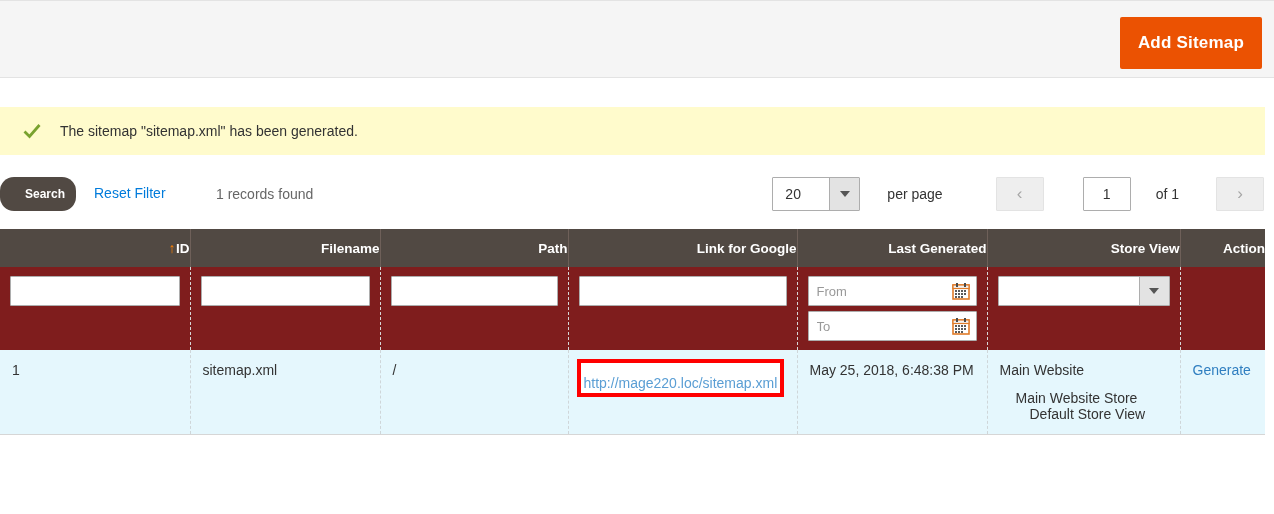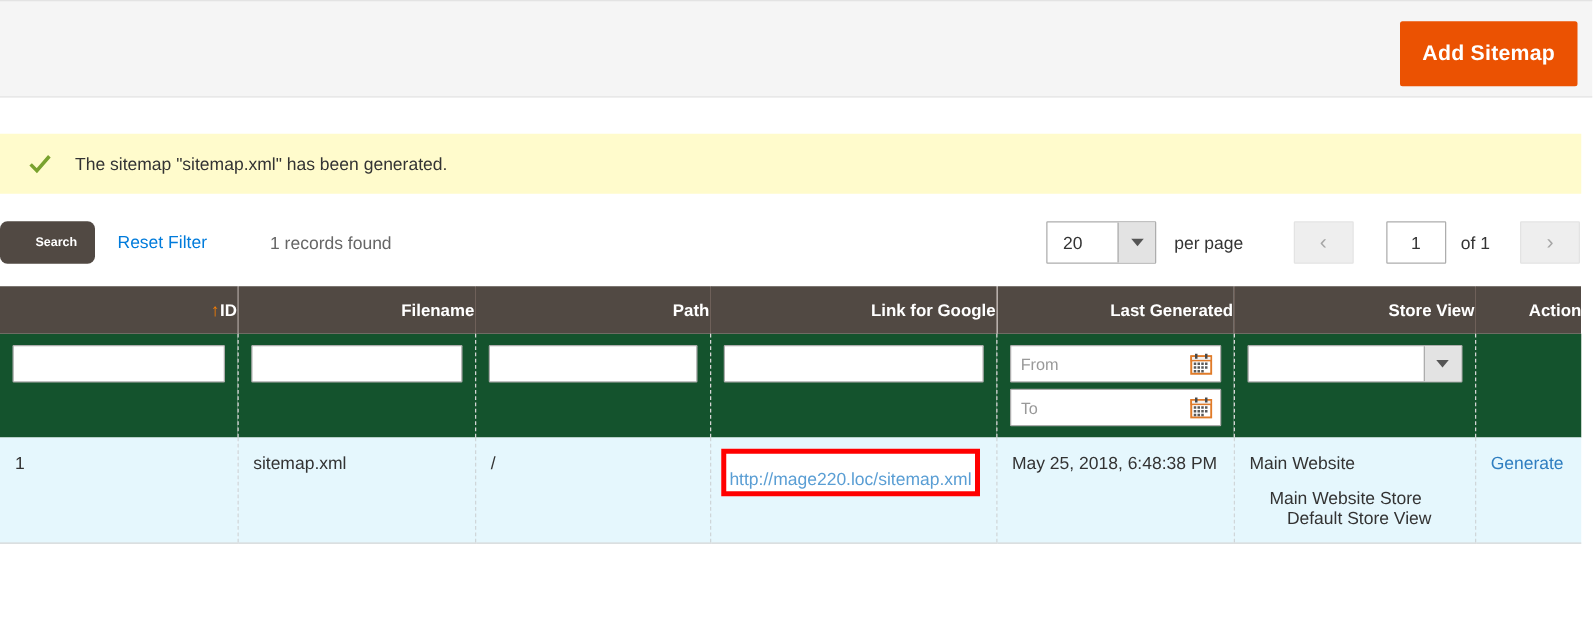--- a/index.html
+++ b/index.html
@@ -65,44 +65,44 @@
     position: relative;
     height: 52px;
     margin-top: 22px;
   }
   .search-btn {
     position: absolute;
     left: 0; top: 0;
     width: 76px; height: 34px;
     background: #514943;
     color: #ffffff;
-    font-size: 10px;
+    font-size: 12px;
     font-weight: bold;
     border: none;
-    border-radius: 6px;
+    border-radius: 14px;
     cursor: pointer;
     font-family: "Liberation Sans", sans-serif;
     padding-left: 20px;
   }
   .reset-link {
     position: absolute;
     left: 94px; top: 8px;
     color: #007bdb;
     font-size: 14px;
     text-decoration: none;
     cursor: pointer;
   }
   .records-found {
     position: absolute;
     left: 216px; top: 9px;
     font-size: 14px;
     color: #666666;
   }
 
-  .pager { position: absolute; right: 10px; top: 0; display: flex; align-items: center; }
+  .pager { position: absolute; right: 10px; top: 0; display: flex; align-items: center; gap: 13px; }
   .limit-select {
     position: relative;
     width: 88px; height: 34px;
     border: 1px solid #adadad;
     background: #ffffff;
     border-radius: 1px;
     display: flex; align-items: center;
     cursor: pointer;
   }
   .limit-value { padding-left: 12px; font-size: 14px; color: #333; }
@@ -164,21 +164,21 @@
   .sort-arrow {
     position: absolute;
     right: 14px; top: 50%;
     transform: translateY(-50%);
     color: #ff8000;
     font-size: 14px;
     line-height: 1;
   }
 
   .filter-row td {
-    background: #14532d;
+    background: #7f1d1d;
     border-right: 1px dashed #d6d6d6;
     padding: 9px 10px;
     vertical-align: top;
     height: 68px;
   }
   .filter-row td:last-child { border-right: none; }
   .filter-input {
     width: 100%;
     height: 30px;
     border: 1px solid #adadad;

